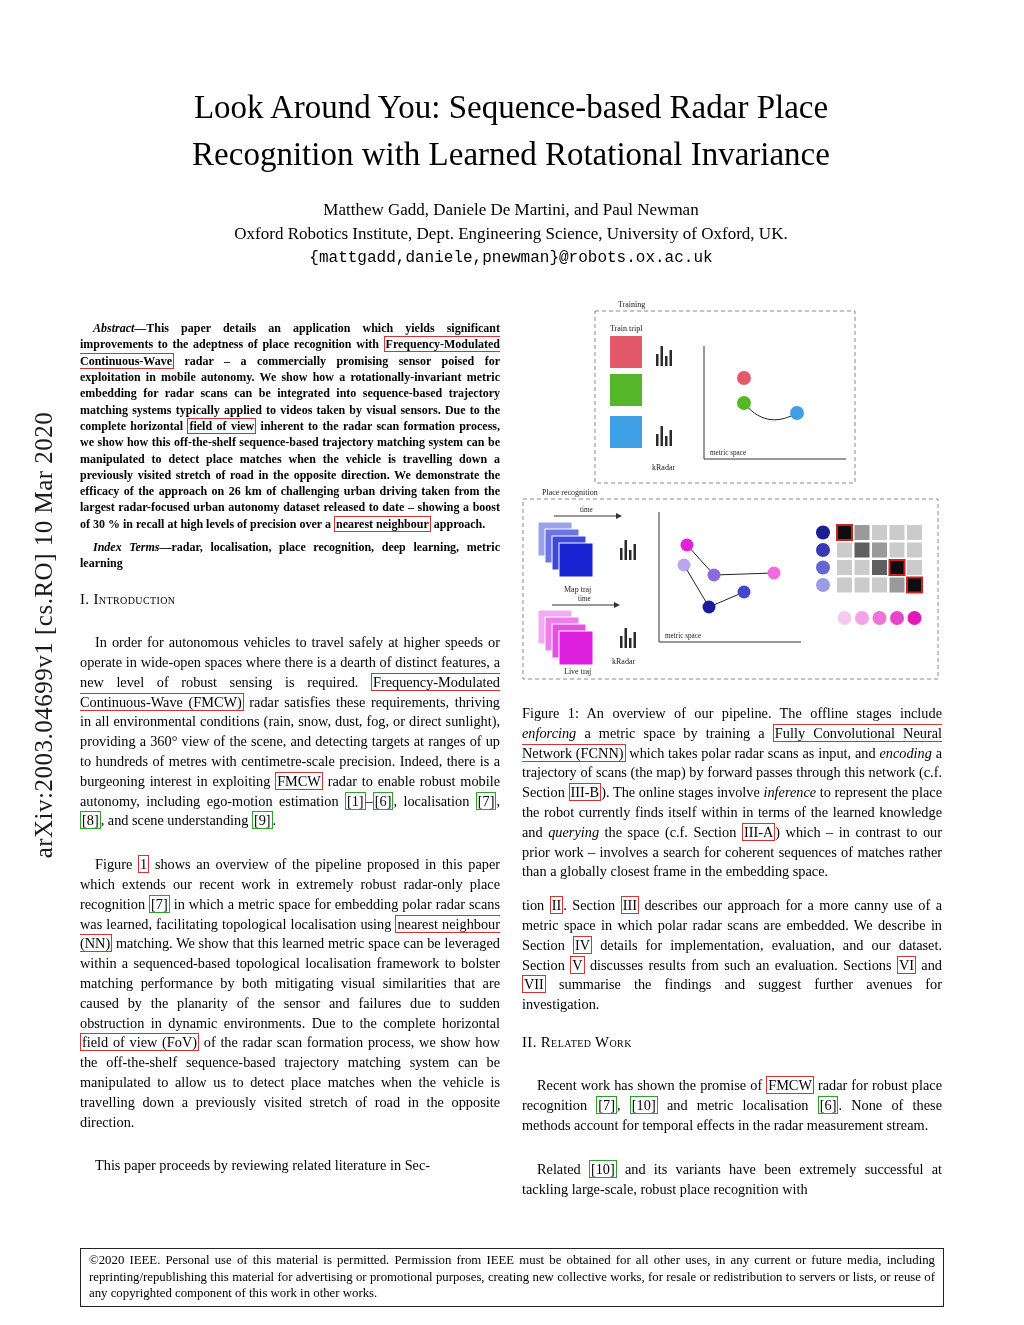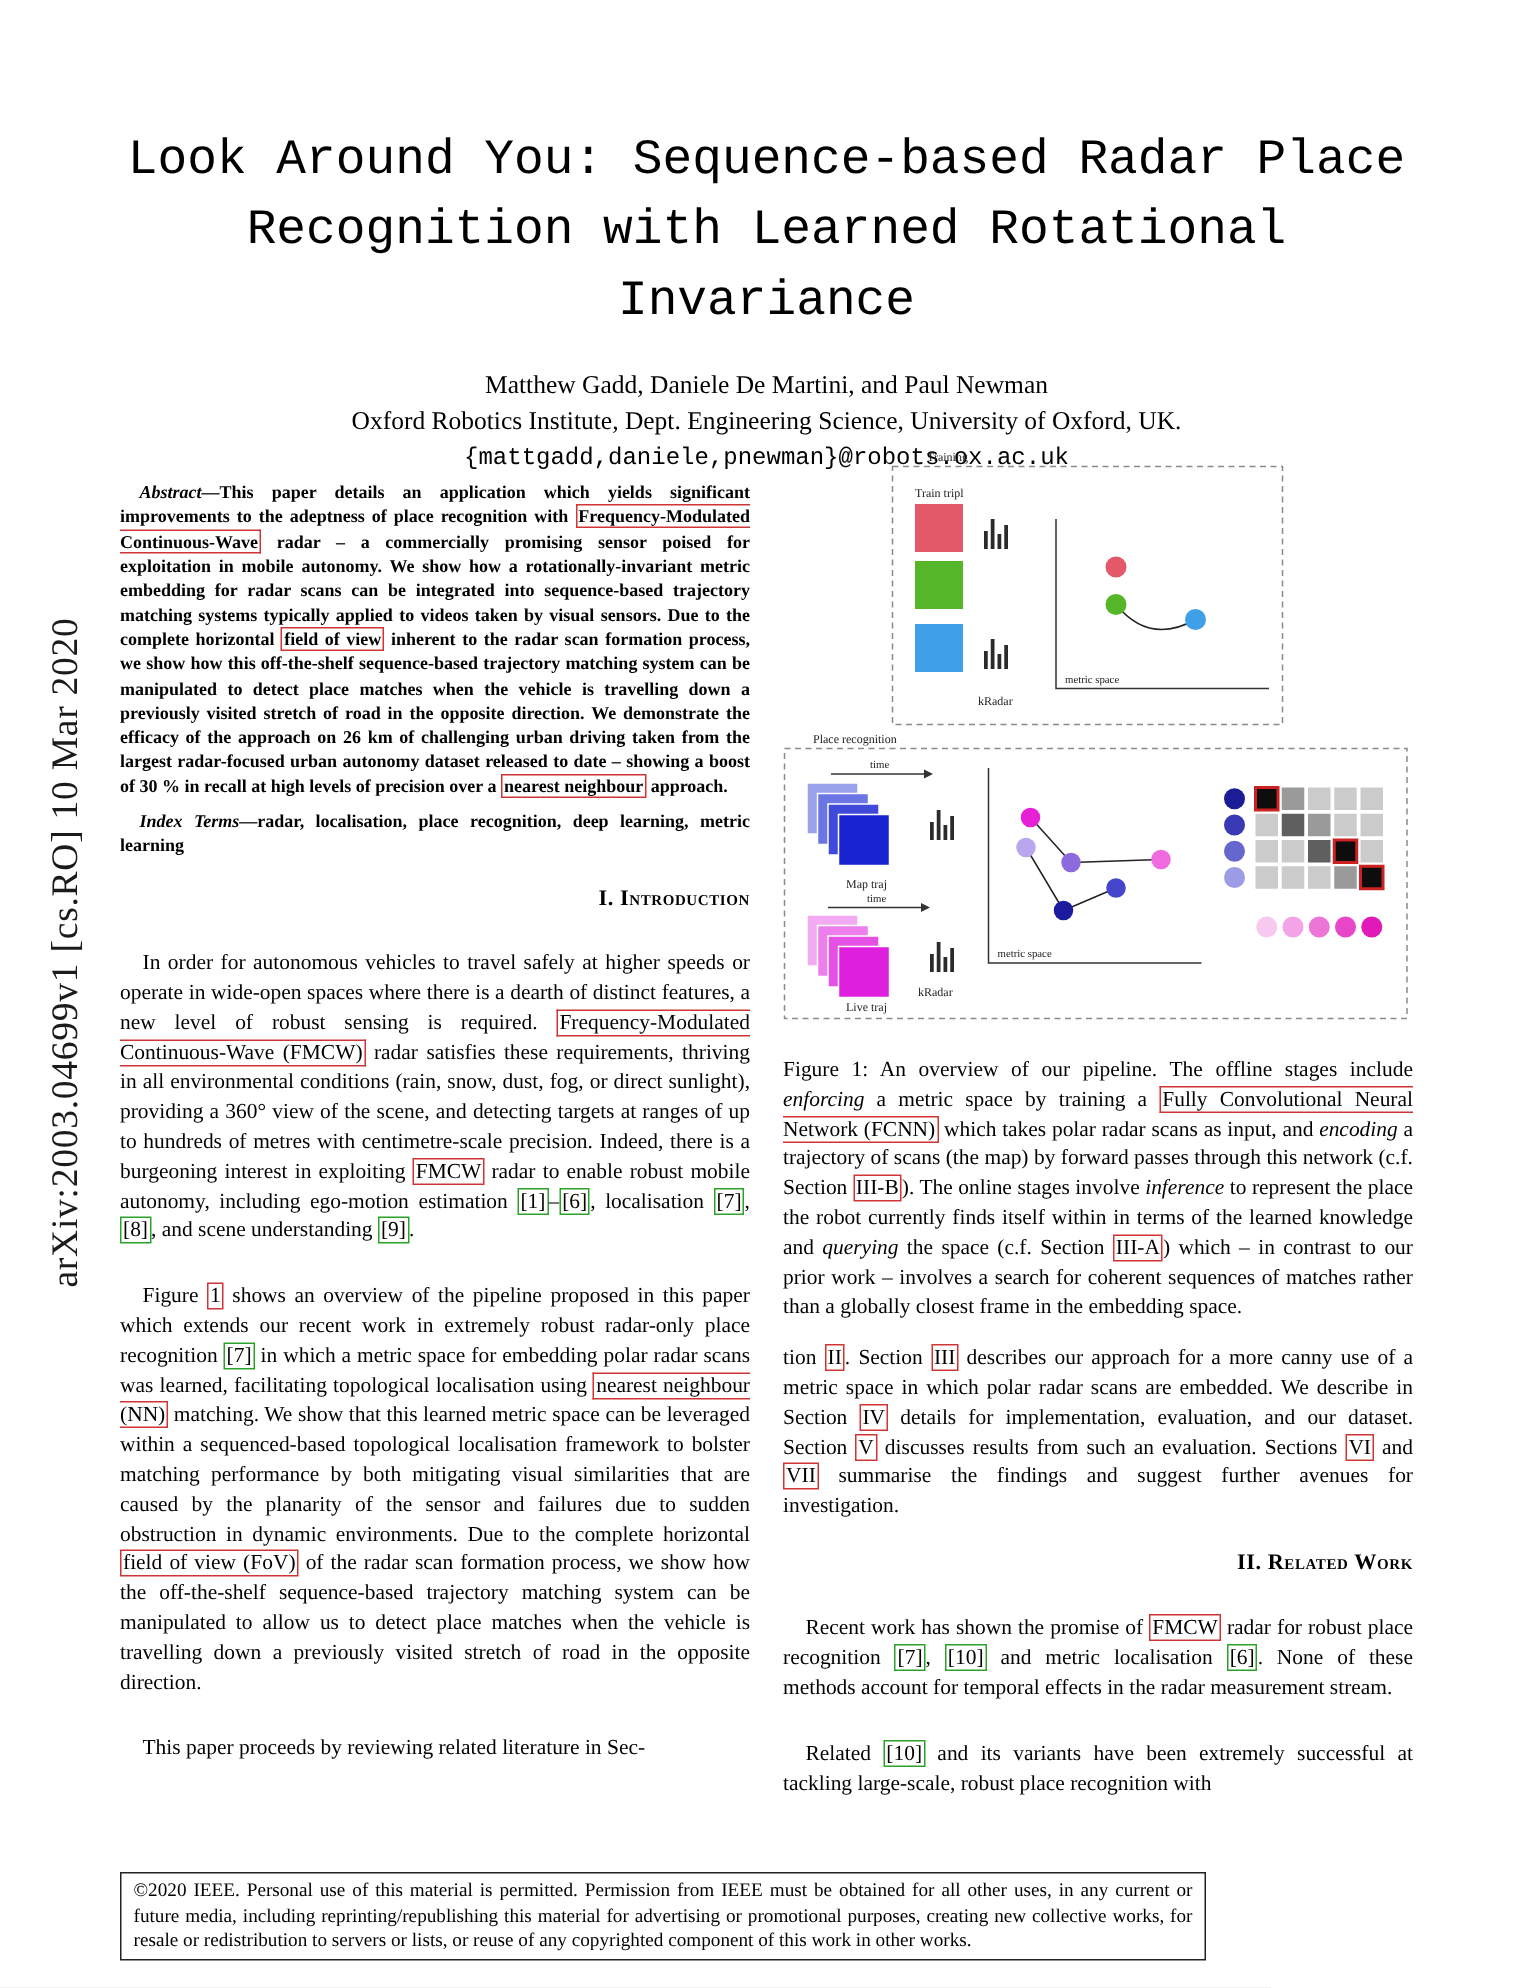--- a/index.html
+++ b/index.html
@@ -4,36 +4,36 @@
 <style>
   * { margin:0; padding:0; box-sizing:border-box; }
   html,body { background:#e8e8e8; }
   body { width:1024px; height:1325px; position:relative; font-family:"Liberation Serif", serif; color:#000; }
   .page { position:absolute; inset:0; background:#ffffff; overflow:hidden; }
 
   .arxiv-stamp { position:absolute; left:44px; top:635px; transform:translate(-50%,-50%) rotate(-90deg);
     white-space:nowrap; font-size:25px; color:#1b1b1b; letter-spacing:0.5px; }
 
   .header { position:absolute; top:84px; left:80px; width:862px; text-align:center; }
-  .title { font-size:33px; line-height:1.42; font-weight:normal;font-family:Liberation Mono, monospace; }
+  .title { font-size:33px; line-height:1.42; font-weight:normal; }
   .authors { margin-top:22px; font-size:17px; }
   .affil { margin-top:4px; font-size:17px; }
   .email { margin-top:5px; font-family:"Liberation Mono", monospace; font-size:16px; }
 
   .columns { position:absolute; top:298px; left:80px; width:862px; display:flex; gap:22px; }
   .col { width:420px; text-align:justify; font-size:14.3px; line-height:1.385; }
   .col-left { padding-top:22px; }
 
   p.body-par { text-indent:15px;margin-top:24px; }
   p.noindent { text-indent:0; }
   .abstract, .indexterms { font-weight:bold; font-size:12px; line-height:1.36; text-indent:13px; }
   .indexterms { margin-top:7px; }
 
-  h2.section { font-size:14.8px; font-weight:bold; font-variant:small-caps; letter-spacing:0.4px;
-    text-align:right; margin:17px 0 10px 0; }
+  h2.section { font-size:14.8px; font-weight:normal; font-variant:small-caps; letter-spacing:0.4px;
+    text-align:left; margin:17px 0 10px 0; }
 
   .seg-b { font-weight:bold; }
   .seg-i { font-style:italic; }
   .seg-bi { font-weight:bold; font-style:italic; }
   .seg-red { border:1px solid #cf3535; padding:0 1px; }
   .seg-green { border:1px solid #2aa22a; padding:0 1px; }
 
   .figure-area { position:relative; height:392px; }
   .fig-svg { position:absolute; }
   #training-svg { left:72px; top:0; }
@@ -43,21 +43,21 @@
   .dashed-box { fill:none; stroke:#8a8a8a; stroke-width:1; stroke-dasharray:4 3; }
   .axes { fill:none; stroke:#333; stroke-width:1; }
   .chain { fill:none; stroke:#222; stroke-width:1; }
   .bar { fill:#2b2b2b; }
   .stack-sq { stroke:#ffffff; stroke-width:1; }
   .arrow-line { stroke:#333; stroke-width:1; }
   .arrow-head { fill:#333; }
 
   .caption { margin-top:14px; }
 
-  .copyright { position:absolute; left:80px; top:1248px; width:724px; border:1px solid #222;
+  .copyright { position:absolute; left:80px; top:1248px; width:864px; border:1px solid #222;
     padding:3px 8px 4px 8px; font-size:12.8px; line-height:1.3; text-align:justify; }
 </style>
 </head>
 <body>
 
 <div class="page">
 
   <div class="arxiv-stamp">arXiv:2003.04699v1  [cs.RO]  10 Mar 2020</div>
 
   <div class="header">

